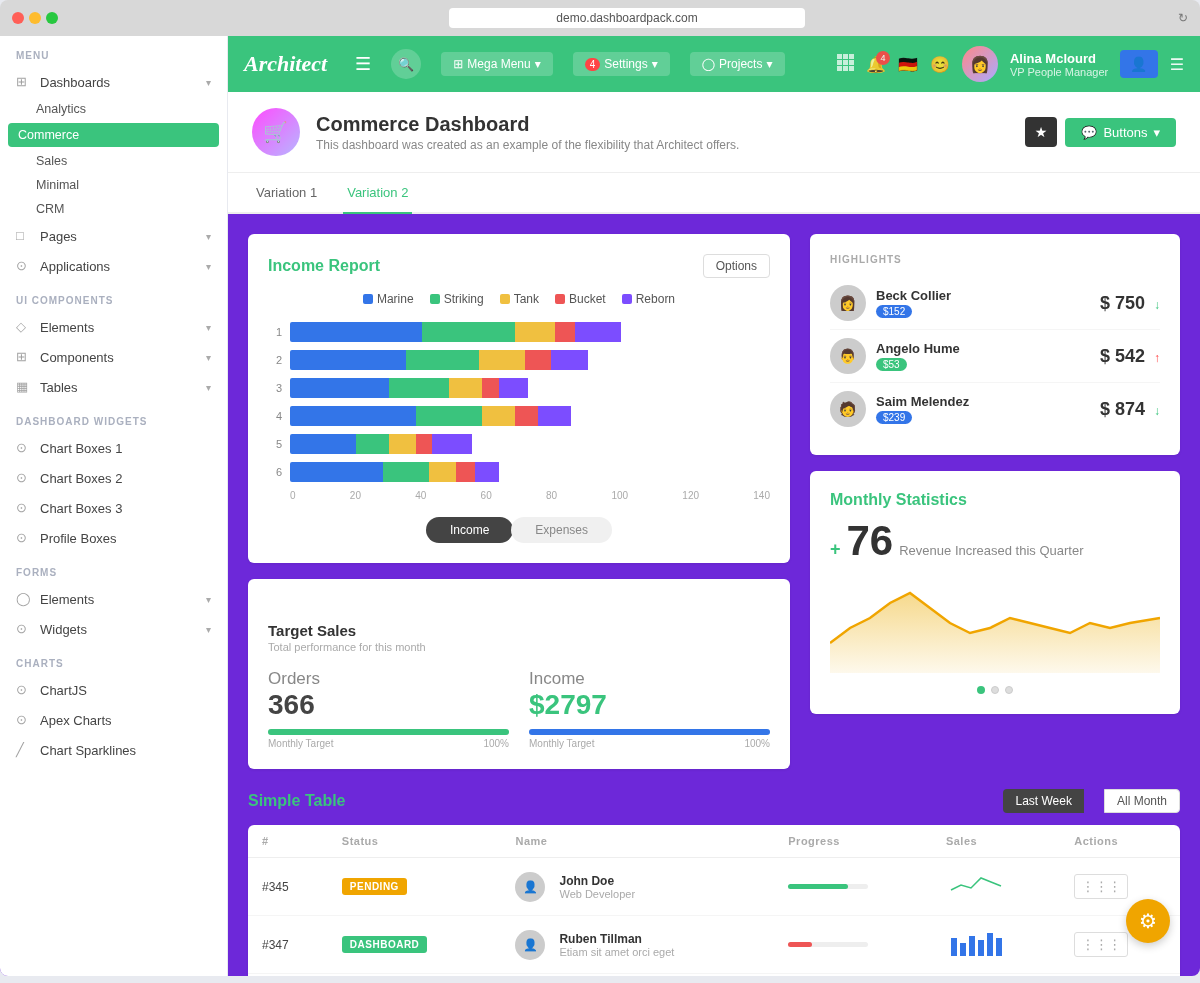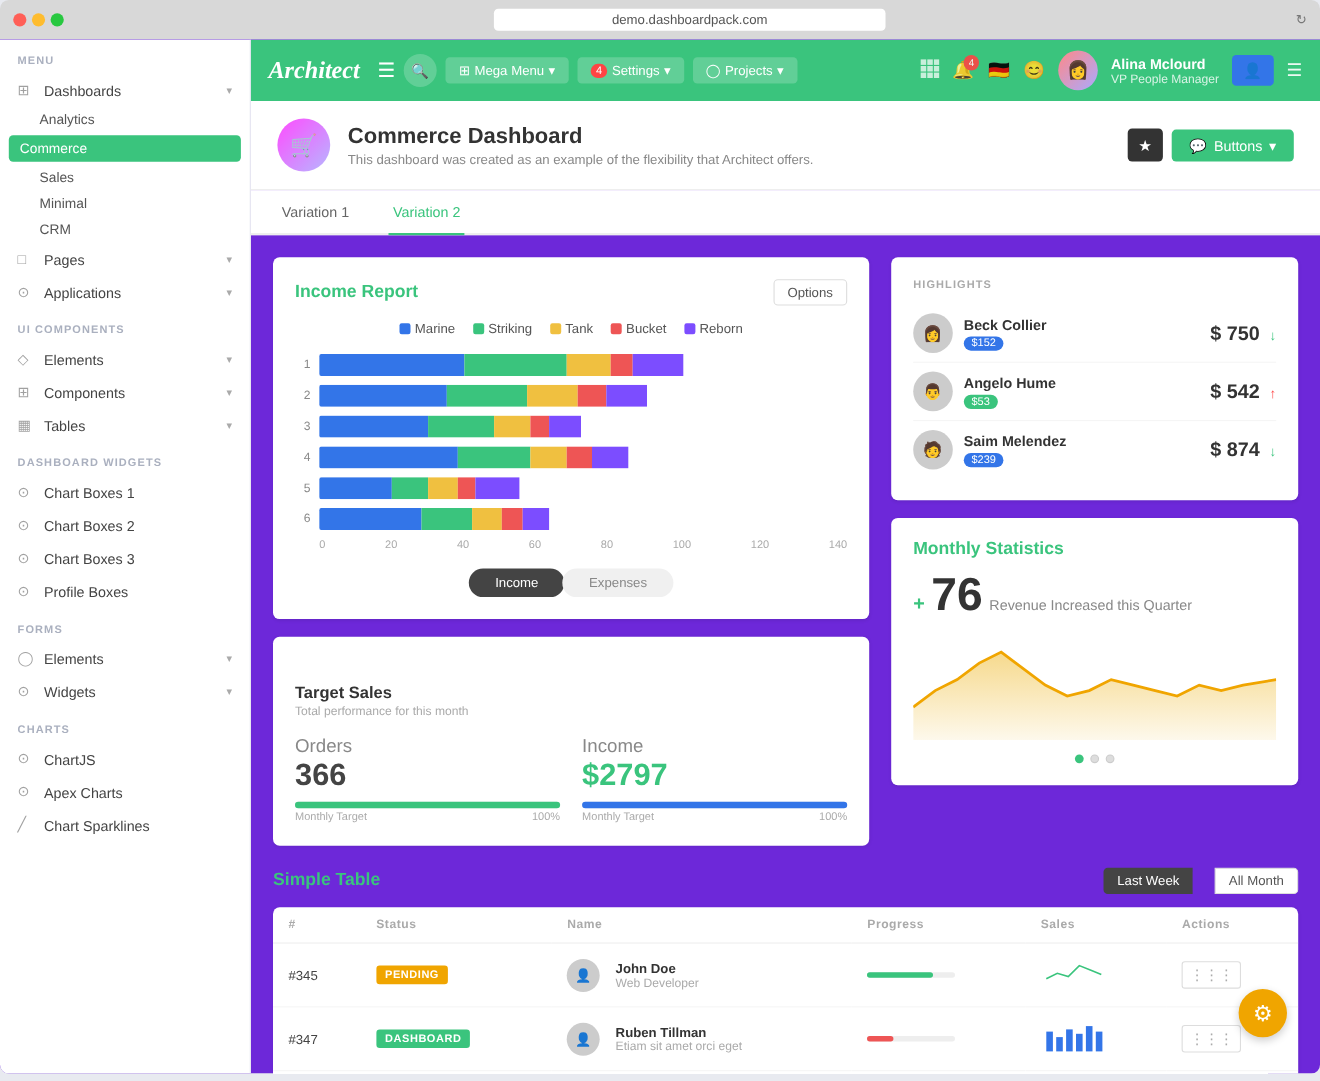--- a/index.html
+++ b/index.html
@@ -72,21 +72,21 @@
       font-size: 12.5px;
     }
 
     
     .navbar {
       background: #3ac47d;
       height: 56px;
       display: flex;
       align-items: center;
       padding: 0 16px;
-      gap: 8px;
+      gap: 20px;
       flex-shrink: 0;
     }
     .navbar-logo {
       color: white;
       font-size: 22px;
       font-style: italic;
       font-weight: 700;
       font-family: Georgia, serif;
       margin-right: 8px;
     }
@@ -186,21 +186,21 @@
       align-items: center;
       gap: 6px;
     }
 
     
     .tabs {
       background: white;
       padding: 0 24px;
       border-bottom: 2px solid #eee;
       display: flex;
-      gap: 32px;
+      gap: 22px;
     }
     .tab {
       padding: 12px 4px;
       font-size: 13px;
       cursor: pointer;
       color: #666;
       border-bottom: 2px solid transparent;
       margin-bottom: -2px;
     }
     .tab.active { color: #3ac47d; border-bottom-color: #3ac47d; font-weight: 500; }

